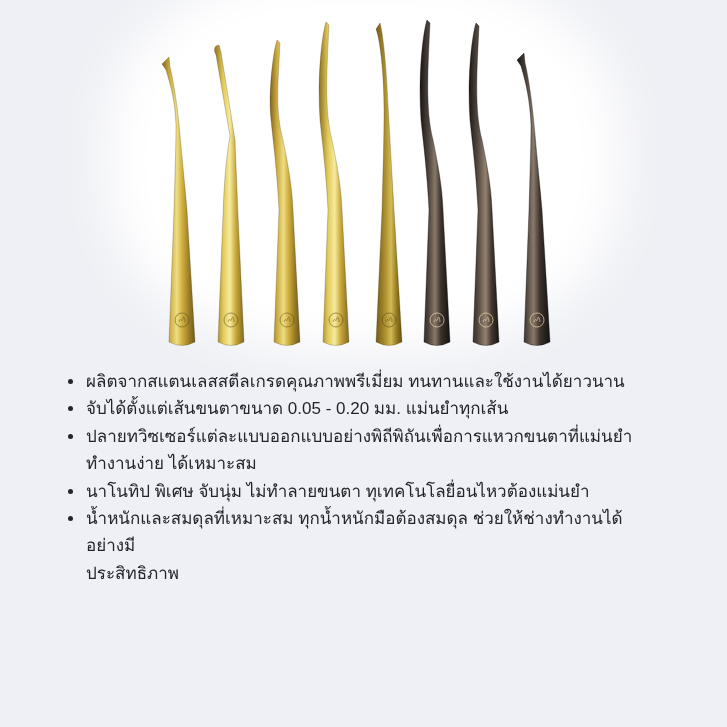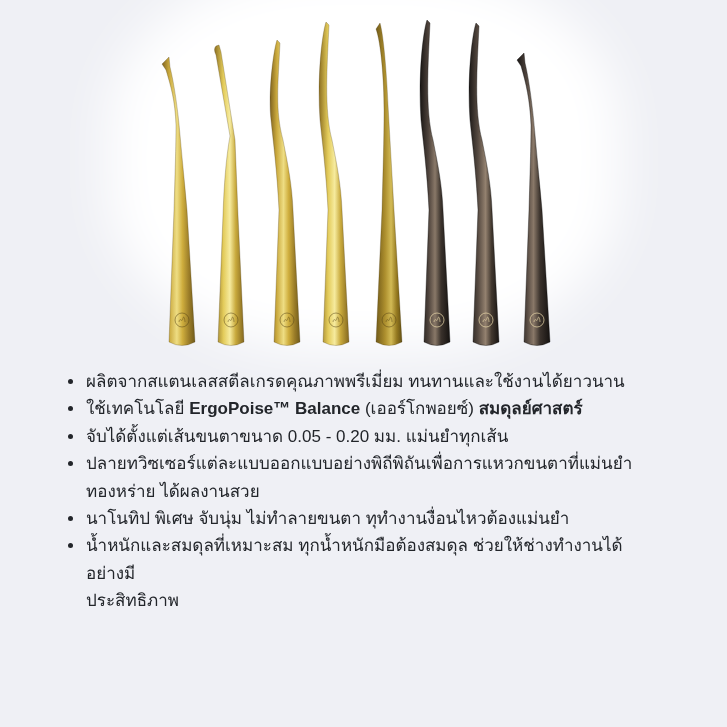--- a/index.html
+++ b/index.html
@@ -137,34 +137,30 @@
     </svg>
   </div>
 
   <ul class="features" id="features">
       <li>
         <span class="dot"></span>
         <span class="ftxt"><span>ผลิตจากสแตนเลสสตีลเกรดคุณภาพพรีเมี่ยม ทนทานและใช้งานได้ยาวนาน</span></span>
       </li>
       <li>
         <span class="dot"></span>
-        <span class="ftxt"><span>ใช้เทคโนโลยี </span><span class="b">ErgoPoise™ Balance</span><span> (เออร์โกพอยซ์) </span><span class="b">สมดุลย์ศาสตร์</span></span>
-      </li>
-      <li>
-        <span class="dot"></span>
         <span class="ftxt"><span>จับได้ตั้งแต่เส้นขนตาขนาด 0.05 - 0.20 มม. แม่นยำทุกเส้น</span></span>
       </li>
       <li>
         <span class="dot"></span>
         <span class="ftxt"><span>ปลายทวิซเซอร์แต่ละแบบออกแบบอย่างพิถีพิถันเพื่อการแหวกขนตาที่แม่นยำ
-ทองหร่าย ได้ผลงานสวย</span></span>
+ทำงานง่าย ได้เหมาะสม</span></span>
       </li>
       <li>
         <span class="dot"></span>
-        <span class="ftxt"><span>นาโนทิป พิเศษ จับนุ่ม ไม่ทำลายขนตา ทุทำงานงื่อนไหวต้องแม่นยำ</span></span>
+        <span class="ftxt"><span>นาโนทิป พิเศษ จับนุ่ม ไม่ทำลายขนตา ทุเทคโนโลยื่อนไหวต้องแม่นยำ</span></span>
       </li>
       <li>
         <span class="dot"></span>
         <span class="ftxt"><span>น้ำหนักและสมดุลที่เหมาะสม ทุกน้ำหนักมือต้องสมดุล ช่วยให้ช่างทำงานได้อย่างมี
 ประสิทธิภาพ</span></span>
       </li>
     </ul>
 
 </div>
 

